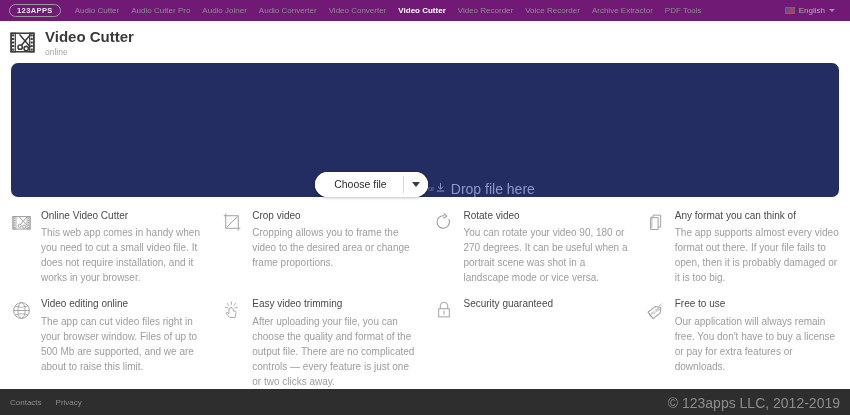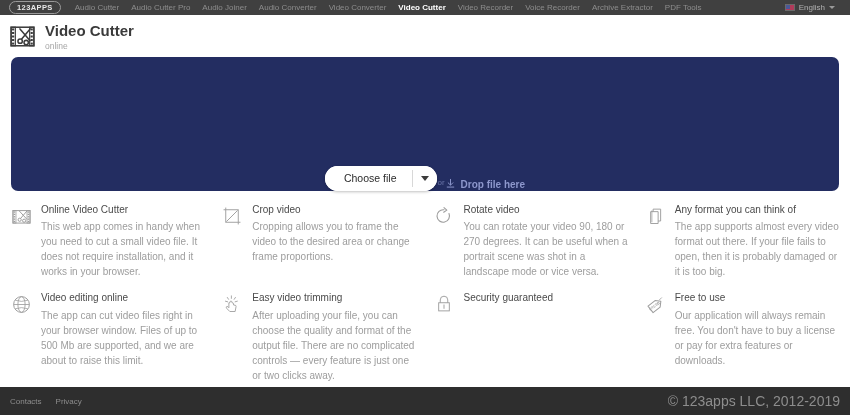--- a/index.html
+++ b/index.html
@@ -14,22 +14,22 @@
     font-family: "Liberation Sans", sans-serif;
     background: #ffffff;
     color: #3b3b3b;
     font-size: 11px;
     display: flex;
     flex-direction: column;
   }
 
   
   .topnav {
-    height: 15px;
-    background: #404040;
+    height: 21px;
+    background: #701a75;
     display: flex;
     align-items: center;
     padding: 0 9px;
     flex: 0 0 auto;
   }
   .brand-pill {
     border: 1px solid #9a9a9a;
     border-radius: 9px;
     color: #e8e8e8;
     font-size: 7.5px;
@@ -161,21 +161,21 @@
     color: #6a74a8;
     font-size: 8px;
     margin-top: 7px;
     margin-bottom: 4px;
   }
   .drop-row {
     display: flex;
     align-items: center;
     gap: 5px;
   }
-  .drop-label { color: #8d97cc; font-size: 10px; font-weight: bold; }
+  .drop-label { color: #8d97cc; font-size: 14px; }
 
   
   .features {
     flex: 1 1 auto;
     padding: 13px 2px 0 9px;
     display: grid;
     grid-template-columns: repeat(4, 1fr);
     grid-auto-rows: min-content;
     row-gap: 13px;
     column-gap: 6px;

